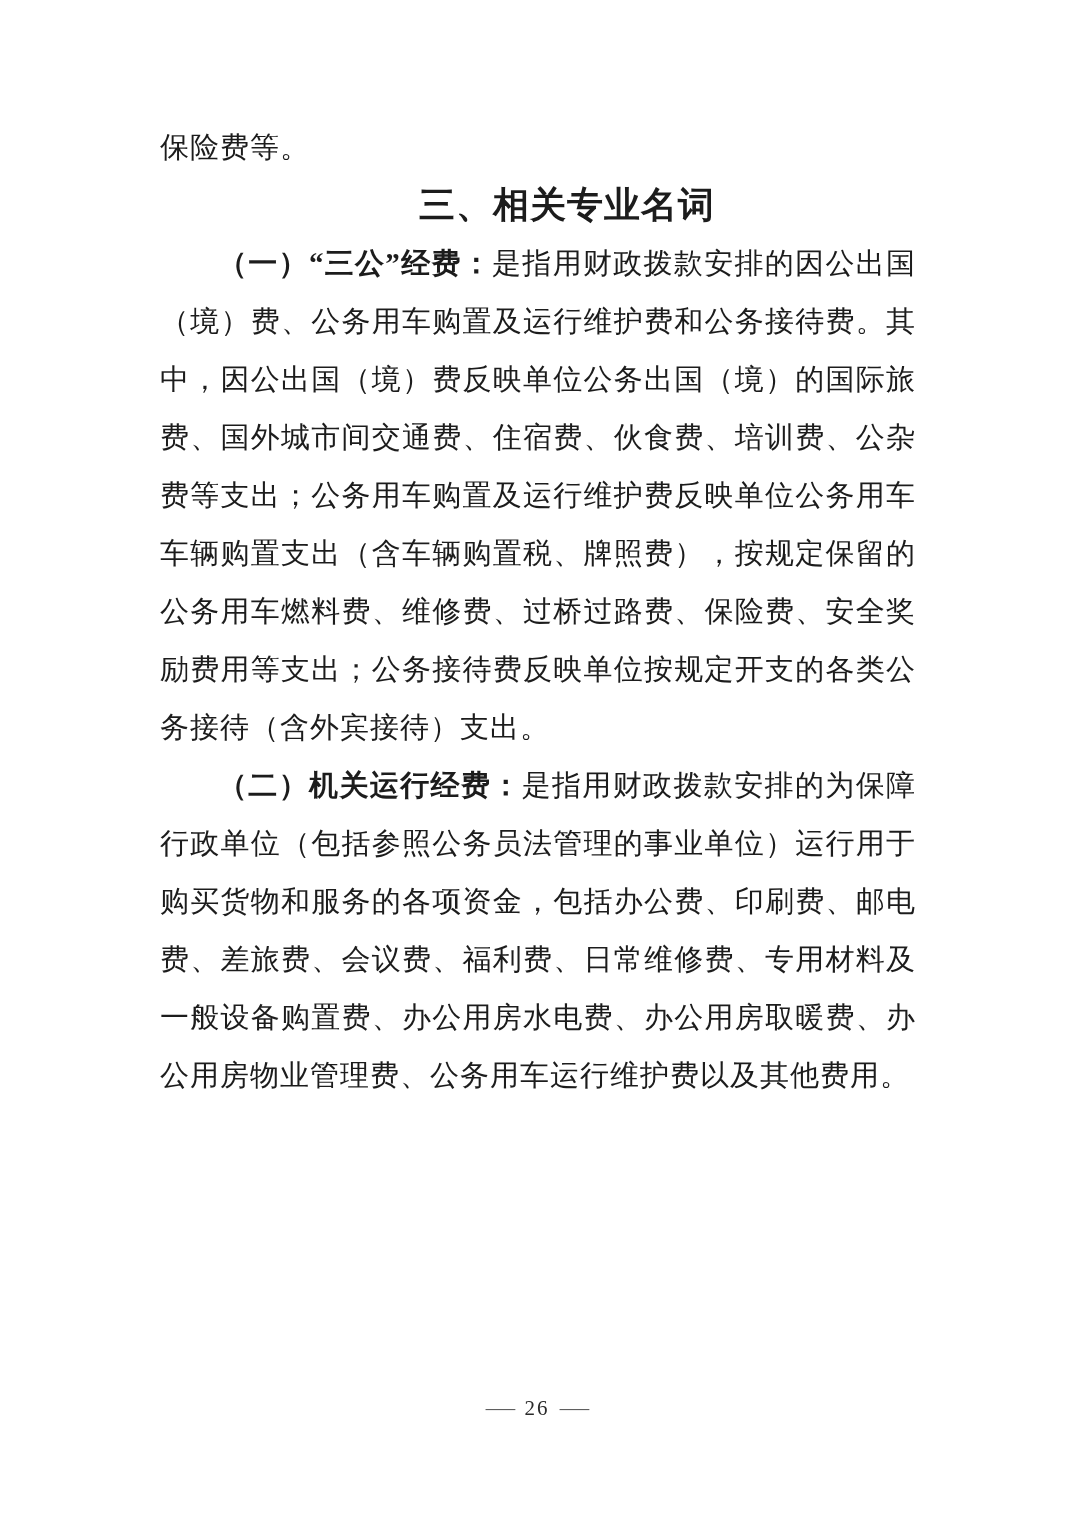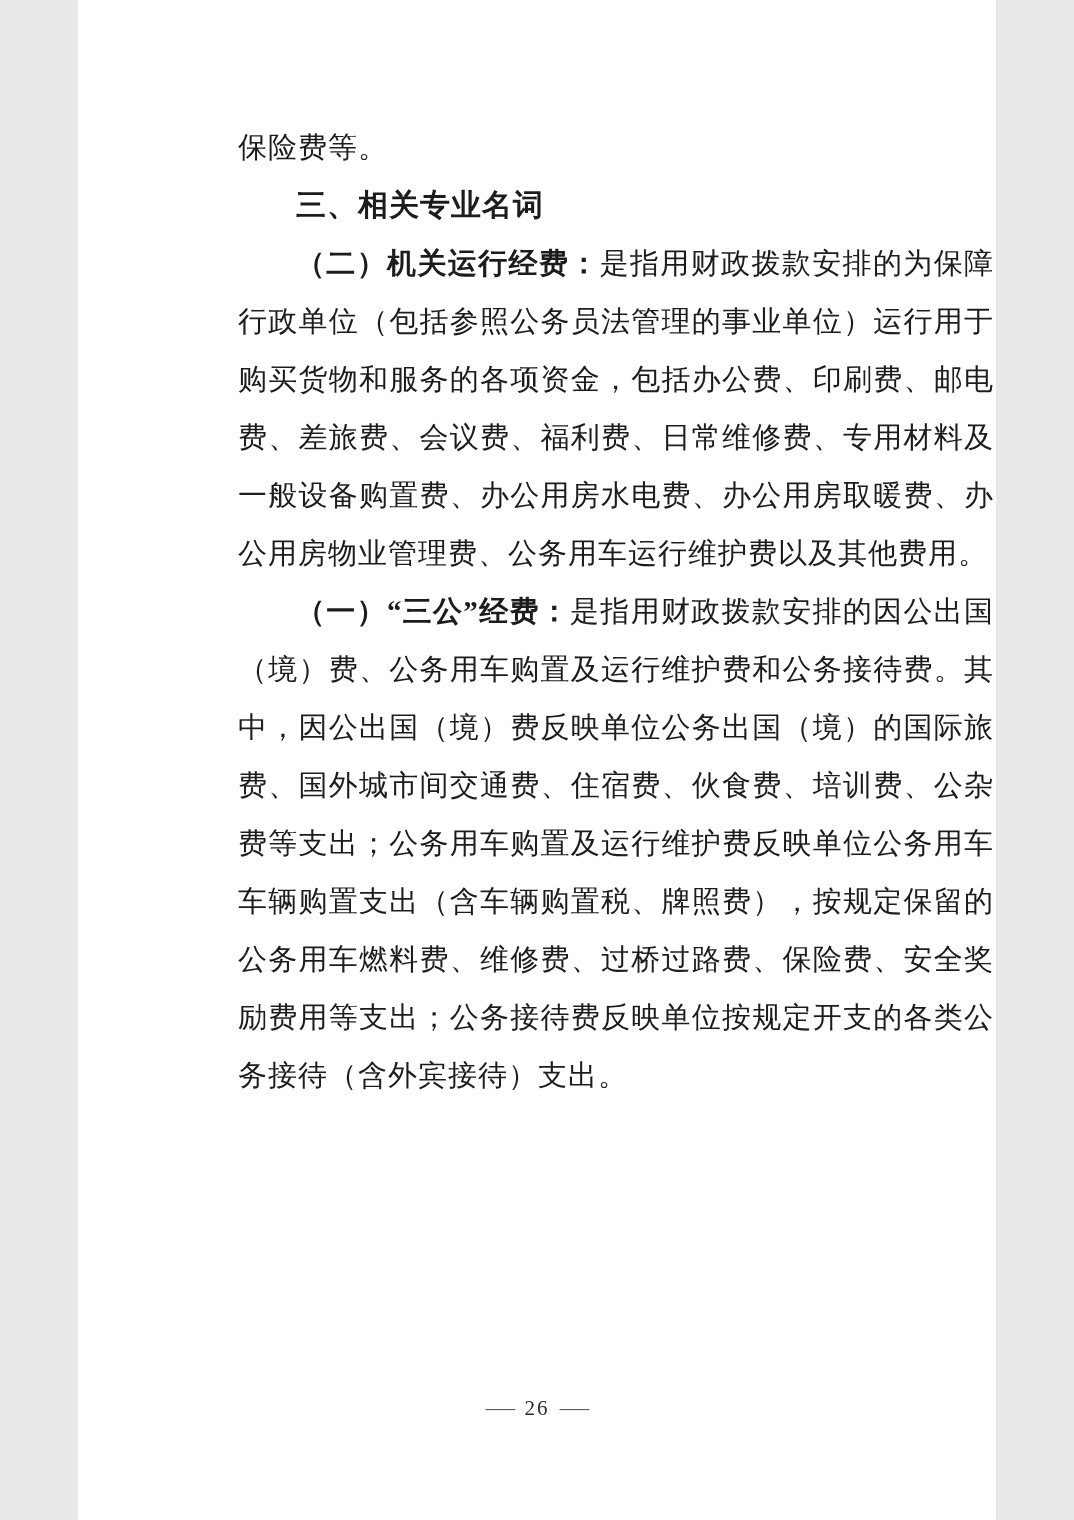--- a/index.html
+++ b/index.html
@@ -2,21 +2,21 @@
 <html><head>
 <meta charset="utf-8">
 <style>
   html, body {
     margin: 0;
     padding: 0;
     background: #e8e8e8;
   }
   .page {
     position: relative;
-    width: 918px;
+    width: 1074px;
     height: 1520px;
     margin: 0 auto;
     background: #ffffff;
     color: #1c1c1c;
     font-family: "Liberation Serif", "DejaVu Serif", serif;
     overflow: hidden;
   }
   .content {
     position: absolute;
     left: 160px;
@@ -28,22 +28,23 @@
   }
   .content p {
     margin: 0;
   }
   .continuation {
     text-align: justify;
   }
   .heading {
     font-family: "Liberation Sans", "DejaVu Sans", sans-serif;
     font-weight: 700;
-    font-size: 30px;
+    font-size: 36px;
     margin-left: 58px !important;
+    text-align: center;
   }
   .term-para {
     text-align: justify;
     text-indent: 58px;
     text-justify: inter-ideograph;
   }
   .term-lead {
     font-weight: 700;
   }
   .footer {
@@ -68,21 +69,21 @@
 </style>
 </head>
 <body>
 
 <div class="page">
   <div class="content">
     <p class="continuation">保险费等。</p>
 
     <p class="heading">三、相关专业名词</p>
 
+    <p class="term-para"><span class="term-lead">（一）“三公”经费：</span><span>是指用财政拨款安排的因公出国（境）费、公务用车购置及运行维护费和公务接待费。其中，因公出国（境）费反映单位公务出国（境）的国际旅费、国外城市间交通费、住宿费、伙食费、培训费、公杂费等支出；公务用车购置及运行维护费反映单位公务用车车辆购置支出（含车辆购置税、牌照费），按规定保留的公务用车燃料费、维修费、过桥过路费、保险费、安全奖励费用等支出；公务接待费反映单位按规定开支的各类公务接待（含外宾接待）支出。</span></p>
+
     <p class="term-para"><span class="term-lead">（二）机关运行经费：</span><span>是指用财政拨款安排的为保障行政单位（包括参照公务员法管理的事业单位）运行用于购买货物和服务的各项资金，包括办公费、印刷费、邮电费、差旅费、会议费、福利费、日常维修费、专用材料及一般设备购置费、办公用房水电费、办公用房取暖费、办公用房物业管理费、公务用车运行维护费以及其他费用。</span></p>
-
-    <p class="term-para"><span class="term-lead">（一）“三公”经费：</span><span>是指用财政拨款安排的因公出国（境）费、公务用车购置及运行维护费和公务接待费。其中，因公出国（境）费反映单位公务出国（境）的国际旅费、国外城市间交通费、住宿费、伙食费、培训费、公杂费等支出；公务用车购置及运行维护费反映单位公务用车车辆购置支出（含车辆购置税、牌照费），按规定保留的公务用车燃料费、维修费、过桥过路费、保险费、安全奖励费用等支出；公务接待费反映单位按规定开支的各类公务接待（含外宾接待）支出。</span></p>
   </div>
 
   <div class="footer">
     <span class="dash">—</span><span class="num">26</span><span class="dash">—</span>
   </div>
 </div>
 
 </body></html>

